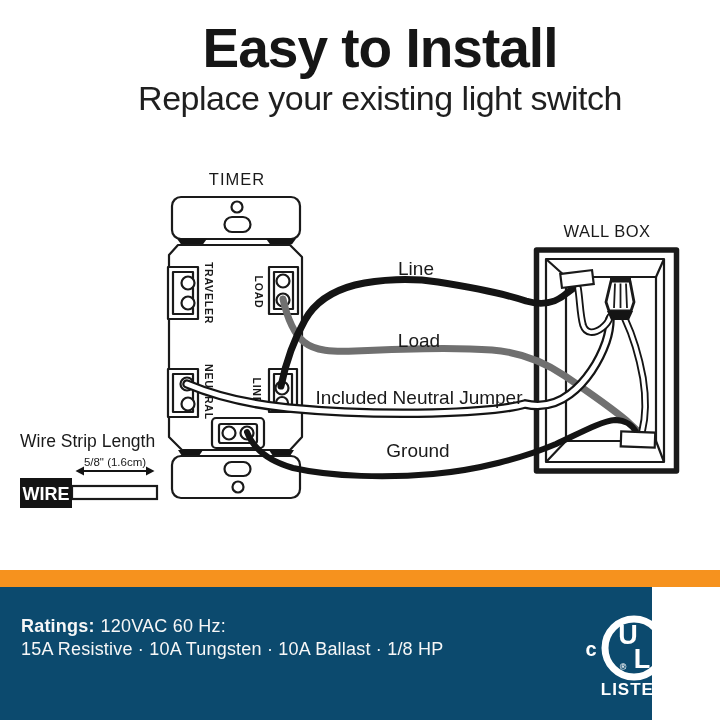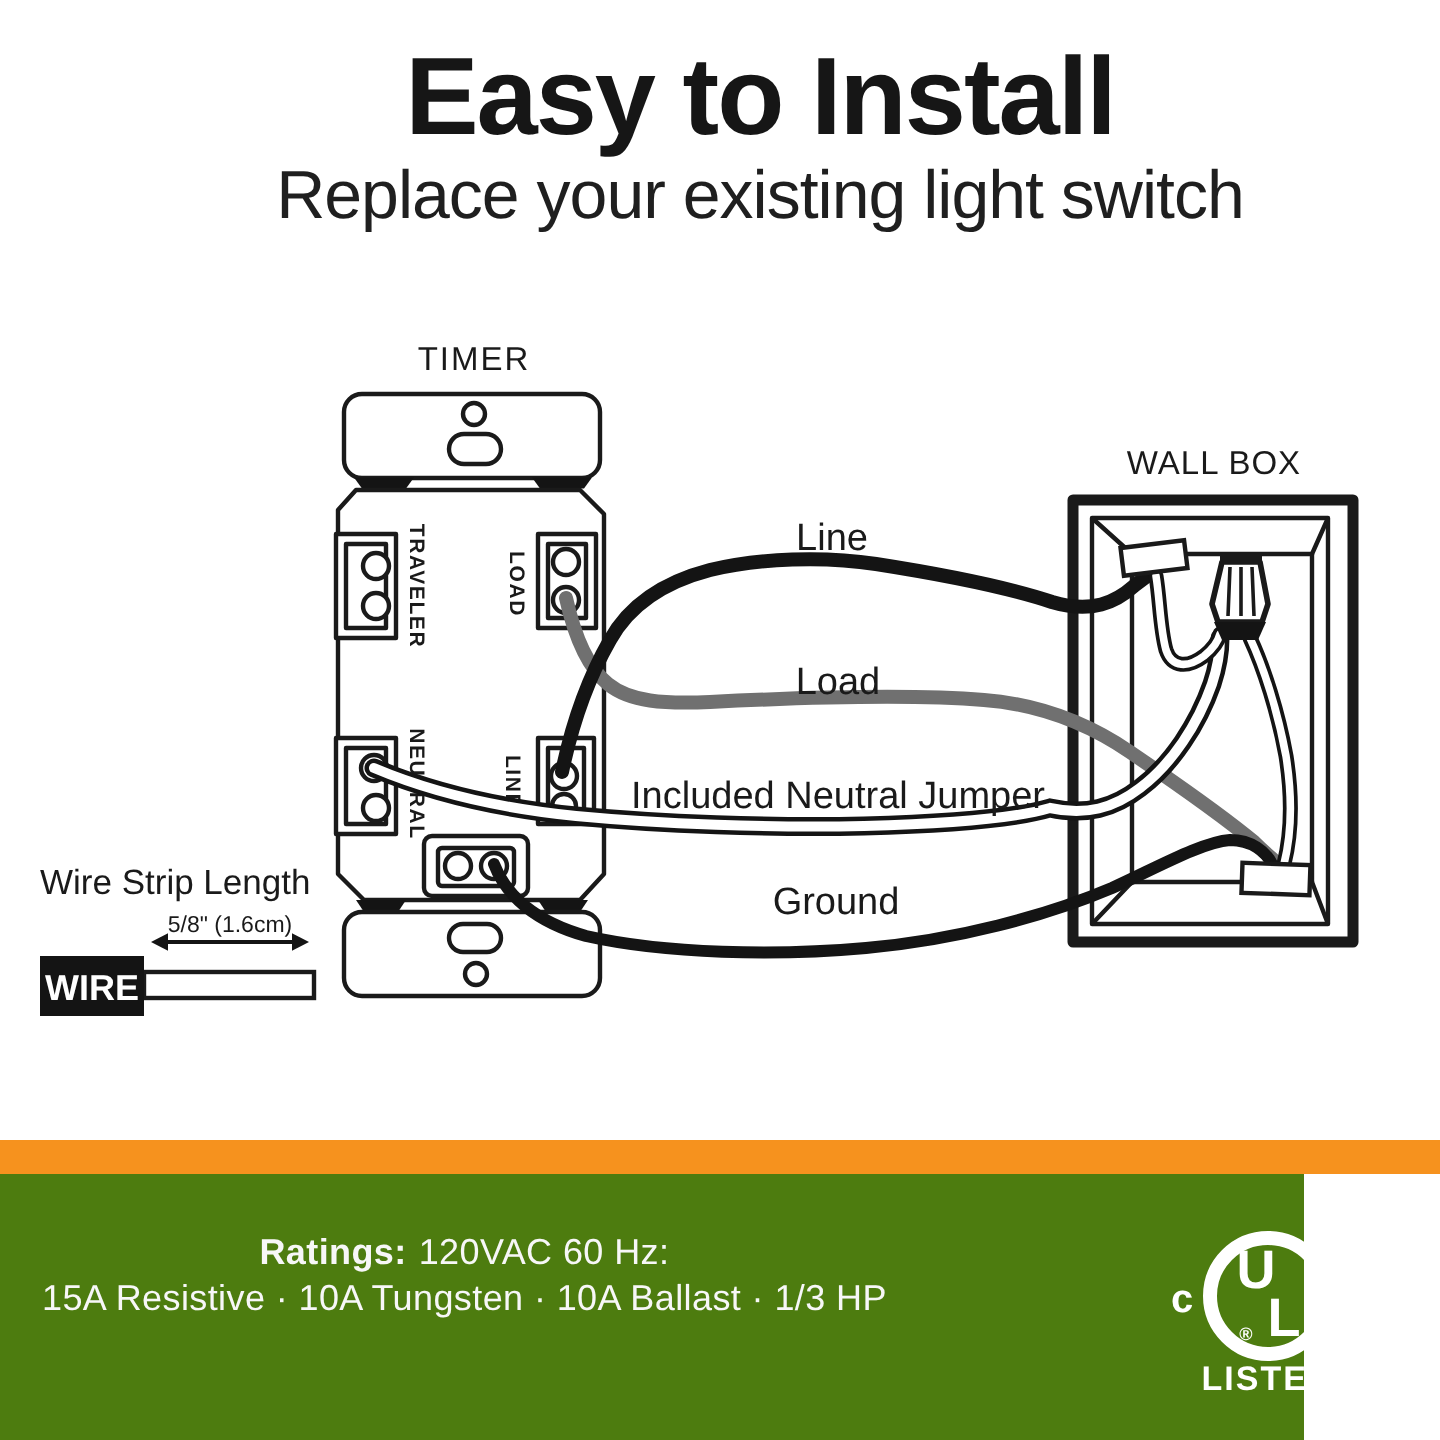--- a/index.html
+++ b/index.html
@@ -6,21 +6,21 @@
   body{
     width:720px;height:720px;position:relative;overflow:hidden;
     background:#ffffff;font-family:"Liberation Sans",sans-serif;
   }
   .header{position:absolute;top:0;left:20px;width:720px;text-align:center;color:#161616;}
   .title{margin:18px 0 0 0;font-size:55px;font-weight:800;letter-spacing:-1px;line-height:1.1;}
   .subtitle{margin:0;font-size:34px;font-weight:400;letter-spacing:-0.5px;color:#1f1f1f;}
   #diagram{position:absolute;top:0;left:0;display:block;}
   #diagram text{font-family:"Liberation Sans",sans-serif;}
   .orange-bar{position:absolute;top:570px;left:0;width:720px;height:17px;background:#F6921E;}
-  .footer{position:absolute;top:587px;left:0;width:652px;height:133px;background:#4d7c0f;color:#f7f7f7;text-align:center;}
+  .footer{position:absolute;top:587px;left:0;width:652px;height:133px;background:#0c4a6e;color:#f7f7f7;}
   .ratings{position:absolute;left:21px;top:28px;}
   .ratings p{margin:0;font-size:18px;line-height:23px;font-weight:400;letter-spacing:0.2px;}
   .ratings strong{font-weight:700;margin-right:6px;}
   .ul-logo{position:absolute;left:578px;top:1px;width:112px;height:128px;}
   .ul-logo text{font-family:"Liberation Sans",sans-serif;}
 </style>
 </head>
 <body>
 
 <svg id="diagram" viewBox="0 0 720 720" width="720" height="720">
@@ -152,21 +152,21 @@
   <h1 class="title">Easy to Install</h1>
   <p class="subtitle">Replace your existing light switch</p>
 </div>
 
 <div class="orange-bar"></div>
 <div class="footer">
   <div class="ratings">
     <p class="r1">
       <strong>Ratings:</strong><span>120VAC 60 Hz:</span>
     </p>
-    <p class="r2">15A Resistive · 10A Tungsten · 10A Ballast · 1/3 HP</p>
+    <p class="r2">15A Resistive · 10A Tungsten · 10A Ballast · 1/8 HP</p>
   </div>
   <svg class="ul-logo" viewBox="0 0 112 128">
     <circle cx="56" cy="60" r="29" fill="none" stroke="#ffffff" stroke-width="7"></circle>
     <g fill="#ffffff" font-weight="800" text-anchor="middle">
       <text x="50" y="56" font-size="27">U</text>
       <text x="64" y="80" font-size="27">L</text>
       <text x="45" y="82" font-size="9">®</text>
       <text x="13" y="68" font-size="20">c</text>
       <text x="100" y="68" font-size="16">US</text>
       <text x="56" y="107" font-size="17" letter-spacing="1">LISTED</text>

